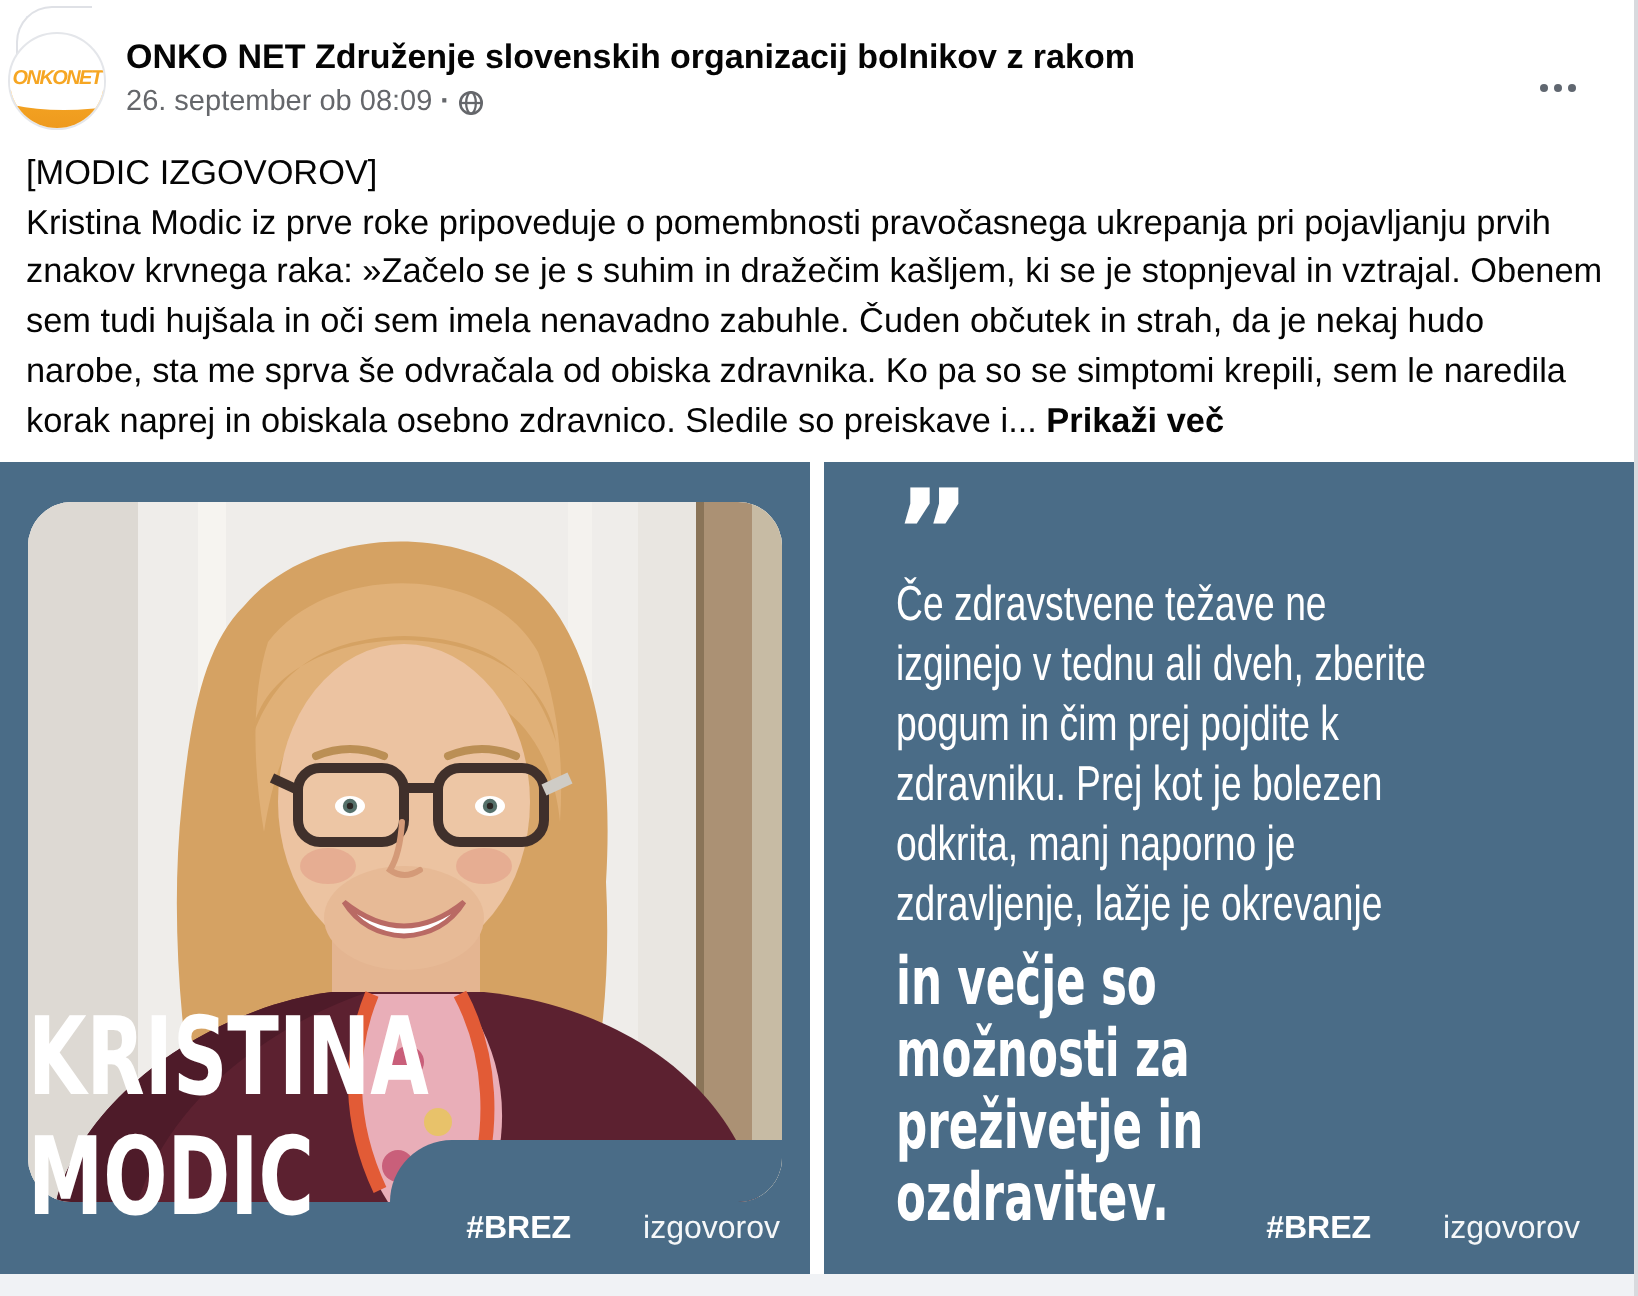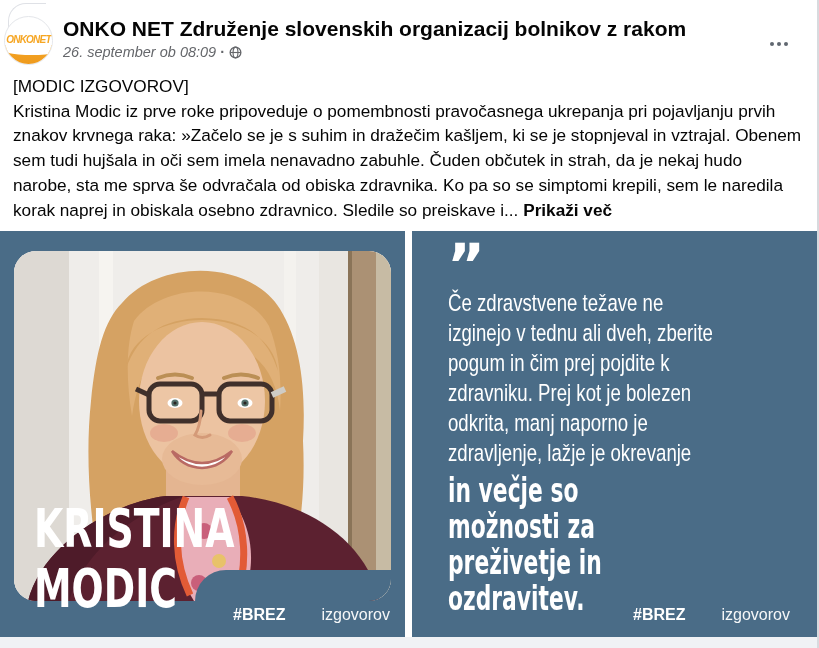--- a/index.html
+++ b/index.html
@@ -37,25 +37,25 @@
     content:""; position:absolute; left:-8px; top:-6px; width:70px; height:16px;
     background:#fff; border-radius:50%;
   }
   .avatar-txt {
     position:absolute; left:0; right:0; top:17px; text-align:center;
     font-size:10px; font-weight:bold; font-style:italic; letter-spacing:-0.8px;
     color:var(--logo_orange,#f6a623); text-shadow:0 0 1px rgba(255,255,255,.6);
   }
   .head-texts { margin-left:10px; padding-top:2px; min-width:0; }
   .page-name {
-    font-size:21px; font-weight:bold; color:#050505; line-height:21px;
+    font-size:17px; font-weight:bold; color:#050505; line-height:21px;
     text-decoration:none; display:inline-block; cursor:pointer;
   }
   .sub-line { margin-top:4px; font-size:14.5px; color:#65676b; display:flex; align-items:center; gap:4px; }
-  .sub-time { cursor:pointer;font-style:italic; }
+  .sub-time { cursor:pointer; }
   .dot-sep { font-weight:bold; }
   .globe { width:13px; height:13px; display:inline-block; }
   .menu-btn {
     position:absolute; right:22px; top:26px; width:36px; height:36px; border:none;
     background:transparent; border-radius:50%; cursor:pointer;
     display:flex; align-items:center; justify-content:center; gap:3px;
   }
   .menu-btn i { width:4px; height:4px; border-radius:50%; background:#606770; display:block; }
   
   .post-text {
@@ -70,21 +70,21 @@
   .panel.right { width:407px; }
   .photo {
     position:absolute; left:14px; top:20px; width:377px; height:350px;
     border-radius:22px; overflow:hidden; background:#e9e7e2;
   }
   .photo svg { display:block; width:100%; height:100%; }
   .notch {
     position:absolute; right:0; bottom:0; width:52%; height:31px;
     background:var(--steel_blue,#4a6c87); border-top-left-radius:38px;
   }
-  .name-block { position:absolute; left:34px; top:268px; z-index:5; color:#fff; }
+  .name-block { position:absolute; left:14px; top:268px; z-index:5; color:#fff; }
   .name-line {
     display:block; font-size:54px; line-height:60px; font-weight:bold;
     font-family:"DejaVu Sans","Liberation Sans",sans-serif;
     transform:scaleX(.70); transform-origin:left top; white-space:nowrap; letter-spacing:0px;
   }
   .hashtag { position:absolute; bottom:13px; color:#fff; font-size:16px; white-space:nowrap; }
   .panel.left  .hashtag { right:15px; }
   .panel.right .hashtag { right:29px; }
   .hashtag b { font-weight:bold; }
   .hashtag span { font-weight:normal; opacity:.95;padding-left:36px; }

